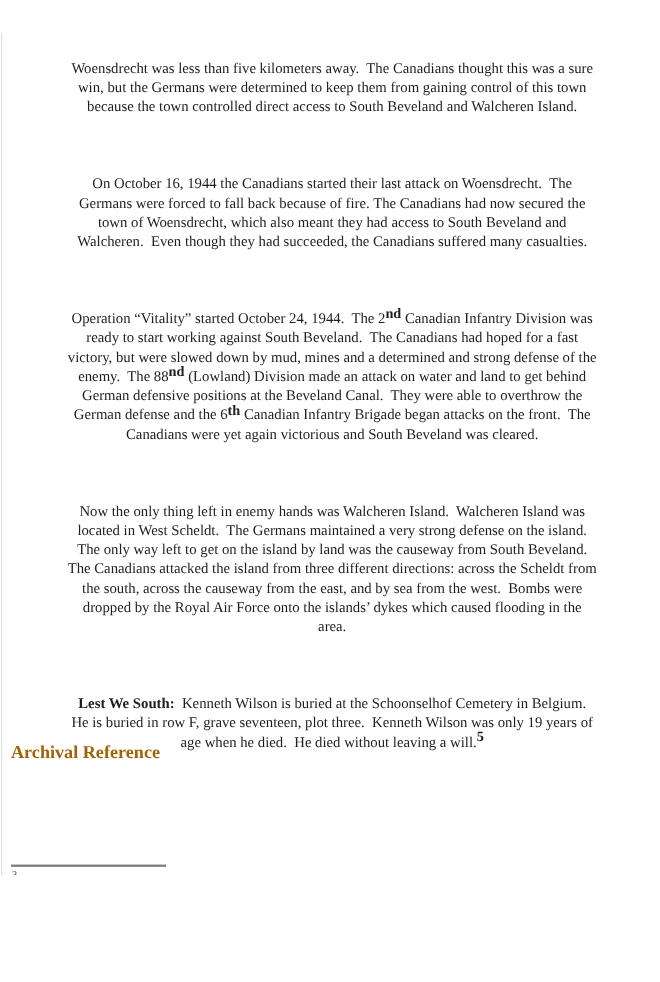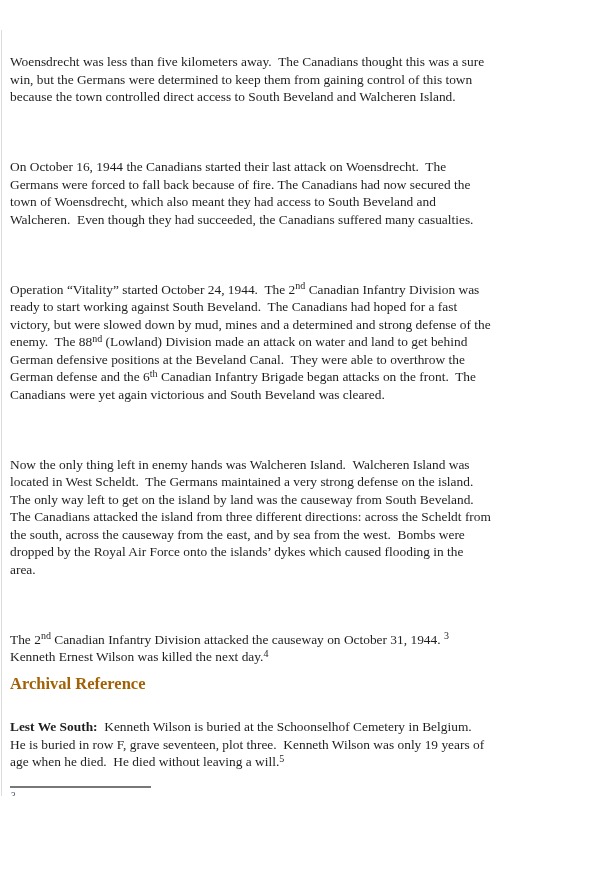--- a/index.html
+++ b/index.html
@@ -1,28 +1,29 @@
 <!DOCTYPE html>
 <html><head>
 <meta charset="utf-8">
 <style>
   html,body{margin:0;padding:0;background:#ffffff;}
   .page{
     position:relative;width:600px;height:796px;background:#ffffff;
     font-family:"Liberation Serif","DejaVu Serif",serif;color:#1e1e1e;
     overflow:hidden;
+    text-align:center;
   }
   .edge-line{position:absolute;left:1px;top:30px;width:1px;height:795px;background:#dcdcdc;}
   .doc{
     position:absolute;top:18px;left:10px;width:584px;
     font-size:13.4px;line-height:17.5px;white-space:pre;
   }
   .para{margin:0 0 17.5px 0;}
   .para span{white-space:pre;}
-  sup{font-size:10px;line-height:0;vertical-align:baseline;position:relative;top:-4.5px;}
+  sup{font-size:13px;line-height:0;vertical-align:baseline;position:relative;top:-4.5px;font-weight:bold;}
   .b{font-weight:bold;}
   .heading{
     position:absolute;top:674px;left:10px;margin:0;
     font-size:16.5px;font-weight:bold;color:#a16207;
   }
   .bullet{
     position:absolute;top:721px;left:10px;margin:0;width:584px;
     font-size:13.4px;line-height:17.5px;white-space:pre;
   }
   .fn-rule{position:absolute;top:786px;left:10px;width:141px;height:2px;background:#787878;}
@@ -55,22 +56,20 @@
 German defensive positions at the Beveland Canal.  They were able to overthrow the
 German defense and the 6</span><sup>th</sup><span> Canadian Infantry Brigade began attacks on the front.  The
 Canadians were yet again victorious and South Beveland was cleared.</span></p>
     <p class="para"><span>Now the only thing left in enemy hands was Walcheren Island.  Walcheren Island was
 located in West Scheldt.  The Germans maintained a very strong defense on the island.
 The only way left to get on the island by land was the causeway from South Beveland.
 The Canadians attacked the island from three different directions: across the Scheldt from
 the south, across the causeway from the east, and by sea from the west.  Bombs were
 dropped by the Royal Air Force onto the islands’ dykes which caused flooding in the
 area.</span></p>
-    <p class="para"><span>The 2</span><sup>nd</sup><span> Canadian Infantry Division attacked the causeway on October 31, 1944. </span><sup>3</sup><span>
-Kenneth Ernest Wilson was killed the next day.</span><sup>4</sup></p>
     <p class="para"><span class="b">Lest We South:</span><span>  Kenneth Wilson is buried at the Schoonselhof Cemetery in Belgium.
 He is buried in row F, grave seventeen, plot three.  Kenneth Wilson was only 19 years of
 age when he died.  He died without leaving a will.</span><sup>5</sup></p>
   </div>
 
   <h2 class="heading">Archival Reference</h2>
 
 
   <div class="fn-rule"></div>
 

